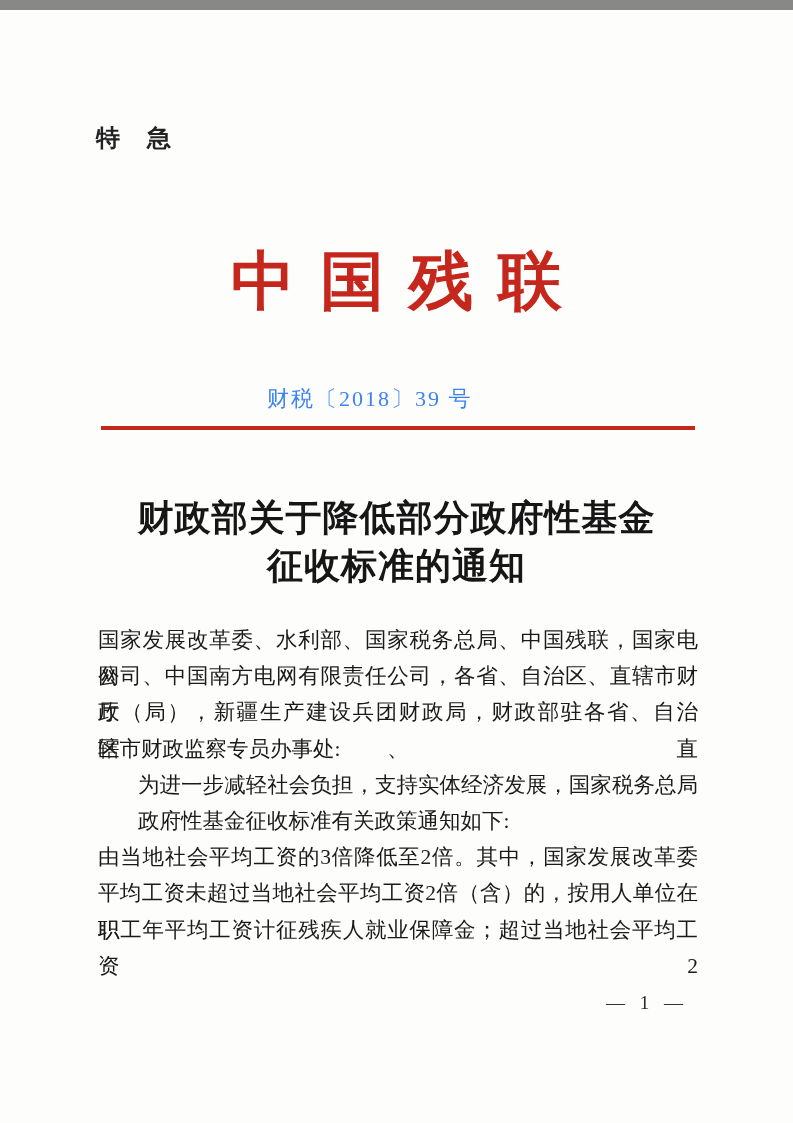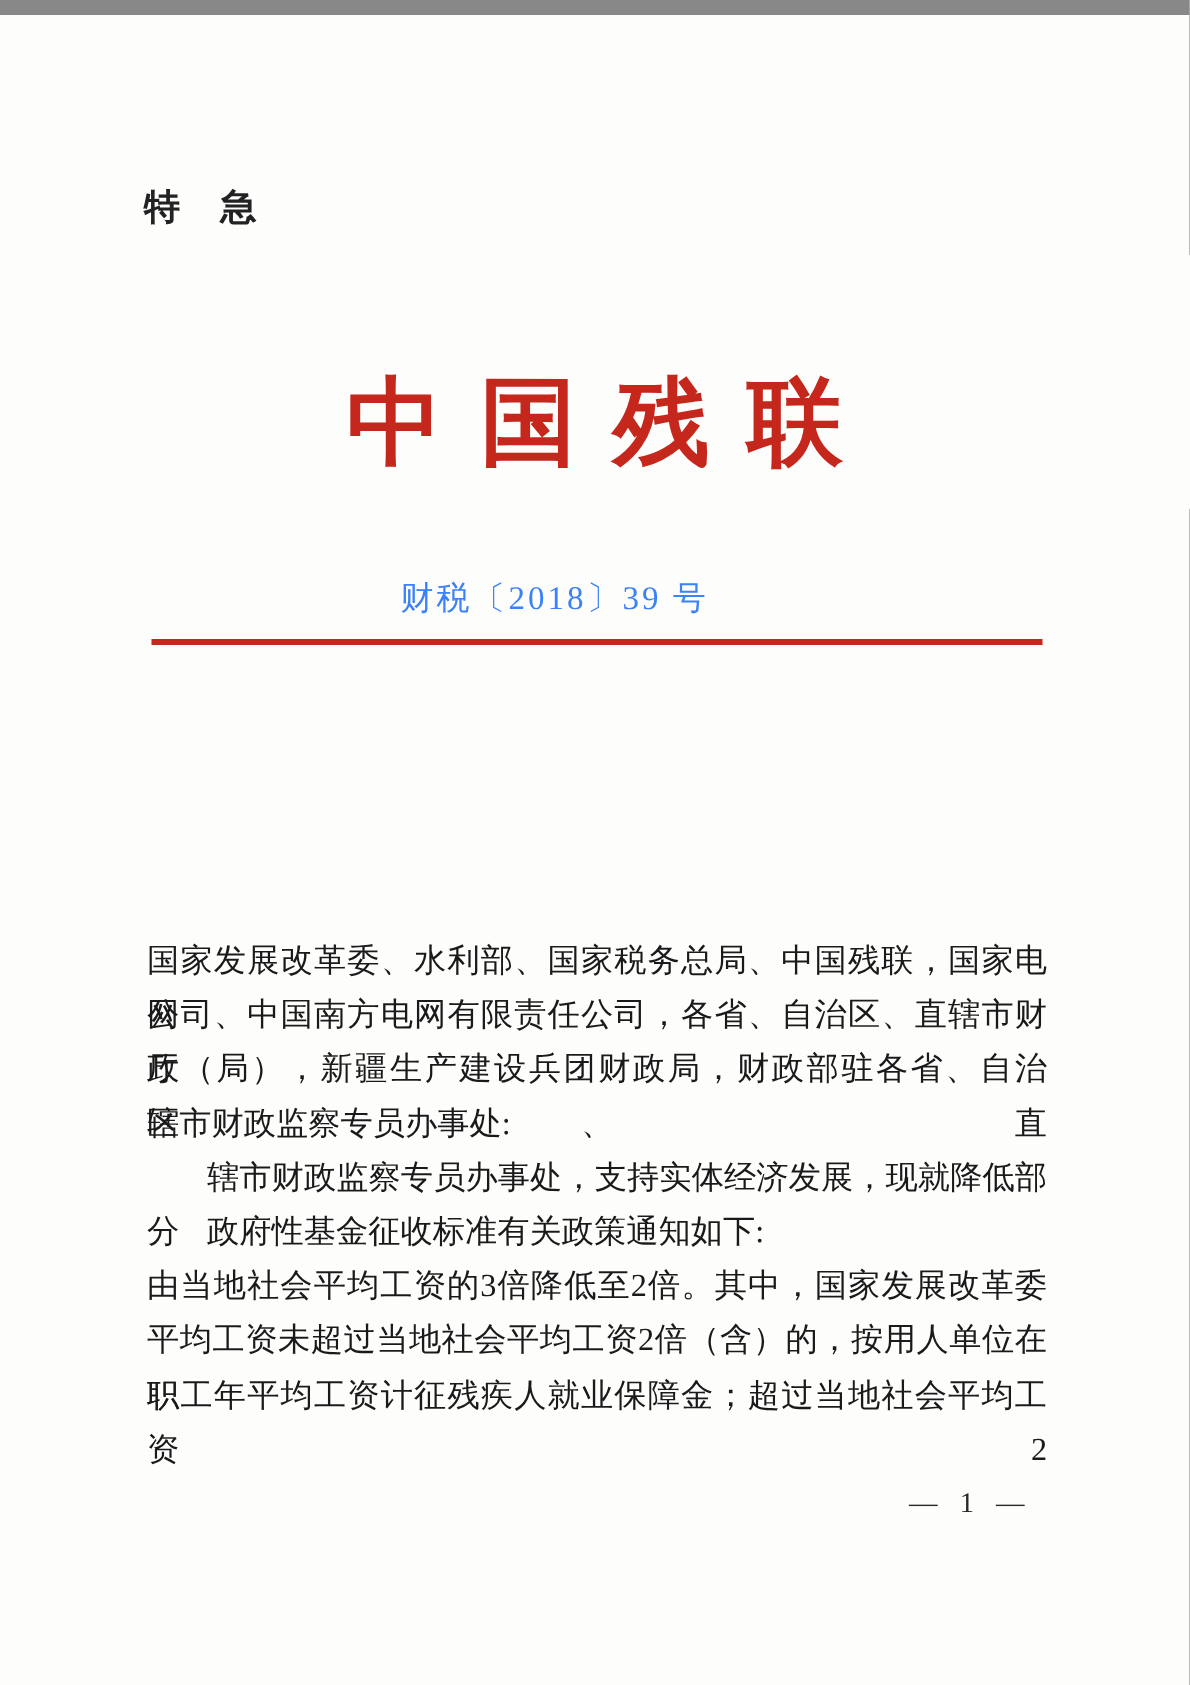--- a/index.html
+++ b/index.html
@@ -107,27 +107,31 @@
 <div class="page">
 
   <div class="urgency">特急</div>
 
   <div class="letterhead">中国残联</div>
 
   <div class="doc-number">财税〔2018〕39 号</div>
 
   <div class="red-line"></div>
 
+  <div class="notice-title">
+    <div>财政部关于降低部分政府性基金</div>
+    <div>征收标准的通知</div>
+  </div>
 
   <div class="doc-body">
     <div class="line jf">国家发展改革委、水利部、国家税务总局、中国残联，国家电网</div>
     <div class="line jf">公司、中国南方电网有限责任公司，各省、自治区、直辖市财政</div>
     <div class="line jf">厅（局），新疆生产建设兵团财政局，财政部驻各省、自治区、直</div>
     <div class="line">辖市财政监察专员办事处:</div>
-    <div class="line jf indent">辖市财政监察专员办事处，支持实体经济发展，现就降低部分</div>
+    <div class="line jf indent">为进一步减轻社会负担，支持实体经济发展，国家税务总局</div>
     <div class="line indent">政府性基金征收标准有关政策通知如下:</div>
     <div class="line jf">由当地社会平均工资的3倍降低至2倍。其中，国家发展改革委</div>
     <div class="line jf">平均工资未超过当地社会平均工资2倍（含）的，按用人单位在职</div>
     <div class="line jf">职工年平均工资计征残疾人就业保障金；超过当地社会平均工资2</div>
   </div>
 
   <div class="page-number">— 1 —</div>
 
 </div>
 

